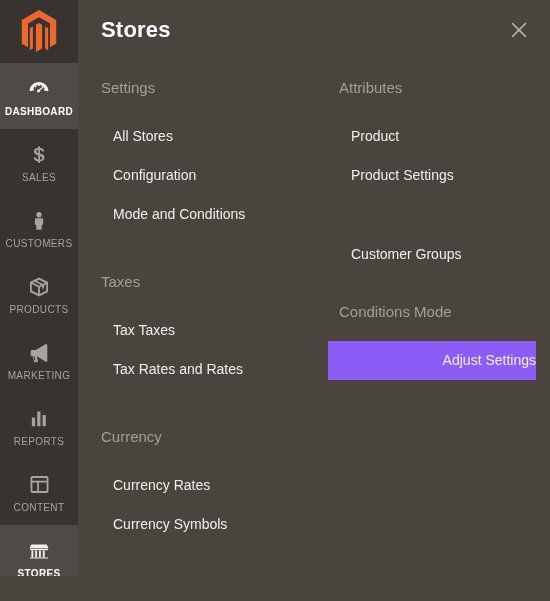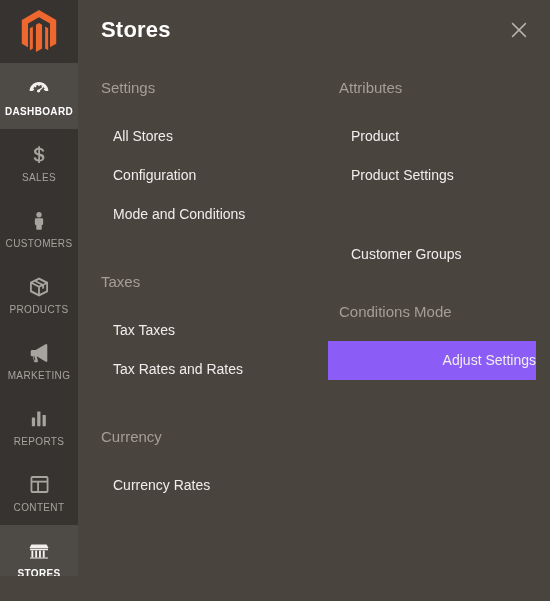--- a/index.html
+++ b/index.html
@@ -289,20 +289,21 @@
           <div class="group-title">Taxes</div>
           <a class="menu-link">Tax Taxes</a>
           <a class="menu-link">Tax Rates and Rates</a>
         </div>
 
         <div class="group-spacer"></div>
 
         <div class="group">
           <div class="group-title">Currency</div>
           <a class="menu-link">Currency Rates</a>
+          <a class="menu-link">Currency Symbols</a>
         </div>
       </div>
 
       <div class="col col-right">
 
         <div class="group">
           <div class="group-title">Attributes</div>
           <a class="menu-link">Product</a>
           <a class="menu-link">Product Settings</a>
         </div>

